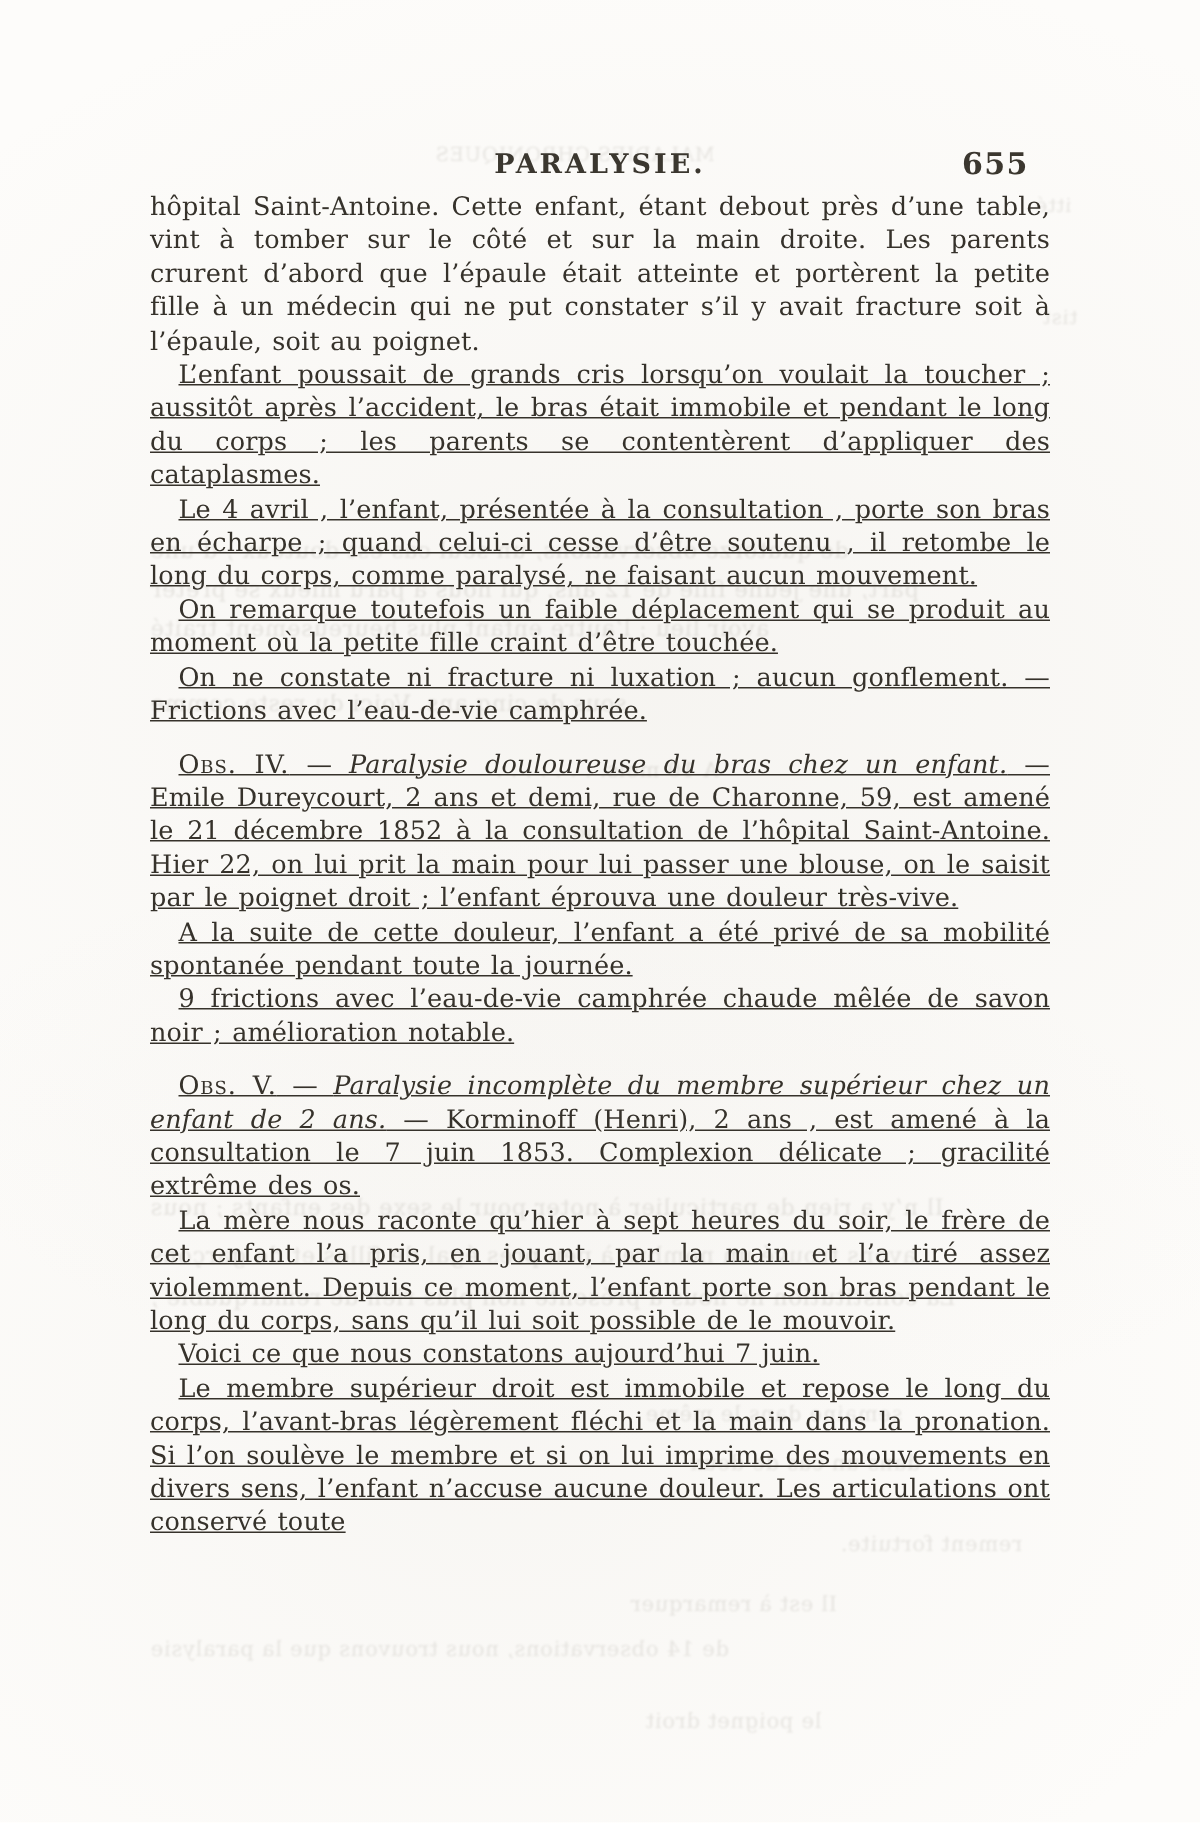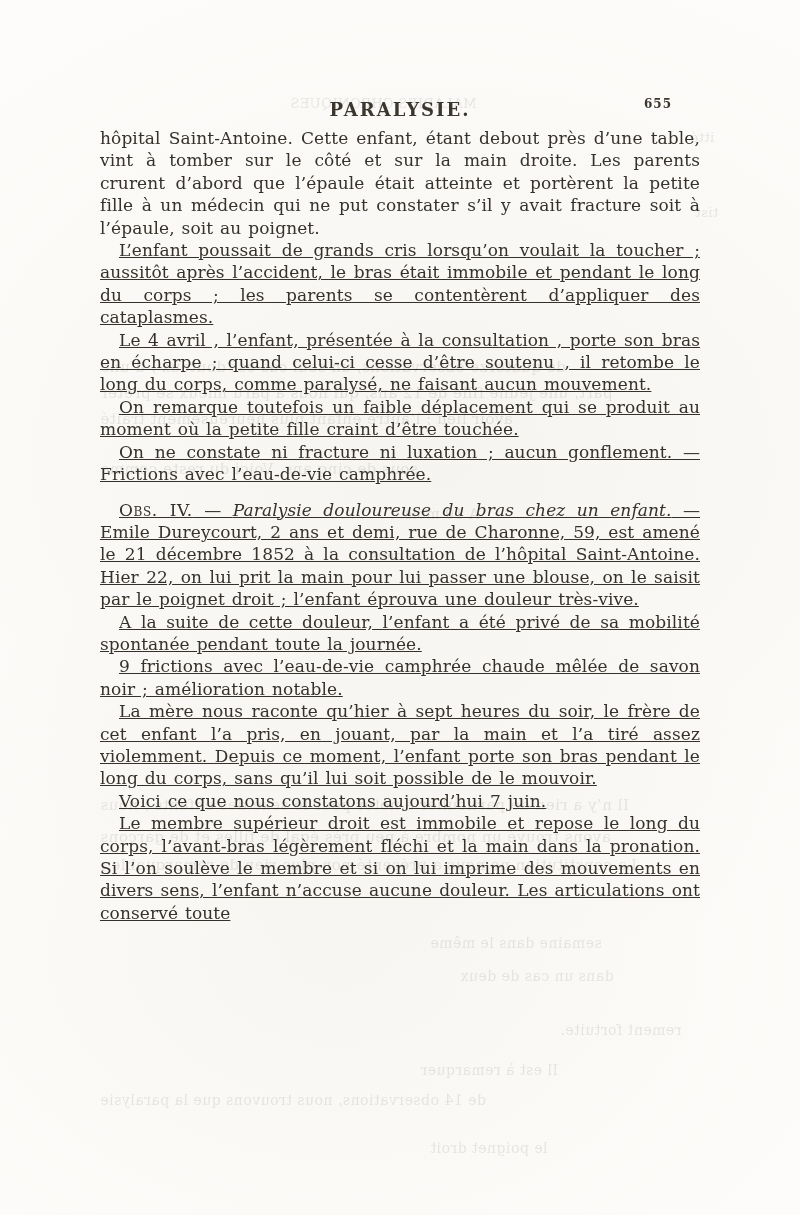--- a/index.html
+++ b/index.html
@@ -47,24 +47,24 @@
     z-index: 2;
   }
   .running-title {
     font-weight: bold;
     font-size: 18px;
     letter-spacing: 2px;
     color: #3b372f;
   }
   .page-number {
     position: absolute;
-    right: 28px;
+    right: 14px;
     top: -2px;
     font-weight: bold;
-    font-size: 12px;
+    font-size: 20px;
     letter-spacing: 1px;
     color: #3b372f;
   }
   .text-block {
     position: absolute;
     left: 100px;
     top: 127px;
     width: 600px;
     z-index: 2;
     color: #36322b;
@@ -122,17 +122,18 @@
   </header>
   <main class="text-block">
       <p class="para"><span>hôpital Saint-Antoine. Cette enfant, étant debout près d’une table, vint à tomber sur le côté et sur la main droite. Les parents crurent d’abord que l’épaule était atteinte et portèrent la petite fille à un médecin qui ne put constater s’il y avait fracture soit à l’épaule, soit au poignet.</span></p>
       <p class="para indent"><span>L’enfant poussait de grands cris lorsqu’on voulait la toucher ; aussitôt après l’accident, le bras était immobile et pendant le long du corps ; les parents se contentèrent d’appliquer des cataplasmes.</span></p>
       <p class="para indent"><span>Le 4 avril , l’enfant, présentée à la consultation , porte son bras en écharpe ; quand celui-ci cesse d’être soutenu , il retombe le long du corps, comme paralysé, ne faisant aucun mouvement.</span></p>
       <p class="para indent"><span>On remarque toutefois un faible déplacement qui se produit au moment où la petite fille craint d’être touchée.</span></p>
       <p class="para indent"><span>On ne constate ni fracture ni luxation ; aucun gonflement. — Frictions avec l’eau-de-vie camphrée.</span></p>
       <p class="para indent space-before"><span class="sc">Obs. IV.</span><span> — </span><span class="it">Paralysie douloureuse du bras chez un enfant.</span><span> — Emile Dureycourt, 2 ans et demi, rue de Charonne, 59, est amené le 21 décembre 1852 à la consultation de l’hôpital Saint-Antoine. Hier 22, on lui prit la main pour lui passer une blouse, on le saisit par le poignet droit ; l’enfant éprouva une douleur très-vive.</span></p>
       <p class="para indent"><span>A la suite de cette douleur, l’enfant a été privé de sa mobilité spontanée pendant toute la journée.</span></p>
       <p class="para indent"><span>9 frictions avec l’eau-de-vie camphrée chaude mêlée de savon noir ; amélioration notable.</span></p>
+      <p class="para indent space-before"><span class="sc">Obs. V.</span><span> — </span><span class="it">Paralysie incomplète du membre supérieur chez un enfant de 2 ans.</span><span> — Korminoff (Henri), 2 ans , est amené à la consultation le 7 juin 1853. Complexion délicate ; gracilité extrême des os.</span></p>
       <p class="para indent"><span>La mère nous raconte qu’hier à sept heures du soir, le frère de cet enfant l’a pris, en jouant, par la main et l’a tiré assez violemment. Depuis ce moment, l’enfant porte son bras pendant le long du corps, sans qu’il lui soit possible de le mouvoir.</span></p>
       <p class="para indent"><span>Voici ce que nous constatons aujourd’hui 7 juin.</span></p>
       <p class="para indent"><span>Le membre supérieur droit est immobile et repose le long du corps, l’avant-bras légèrement fléchi et la main dans la pronation. Si l’on soulève le membre et si on lui imprime des mouvements en divers sens, l’enfant n’accuse aucune douleur. Les articulations ont conservé toute</span></p>
     </main>
 </div>
 
 </body></html>

